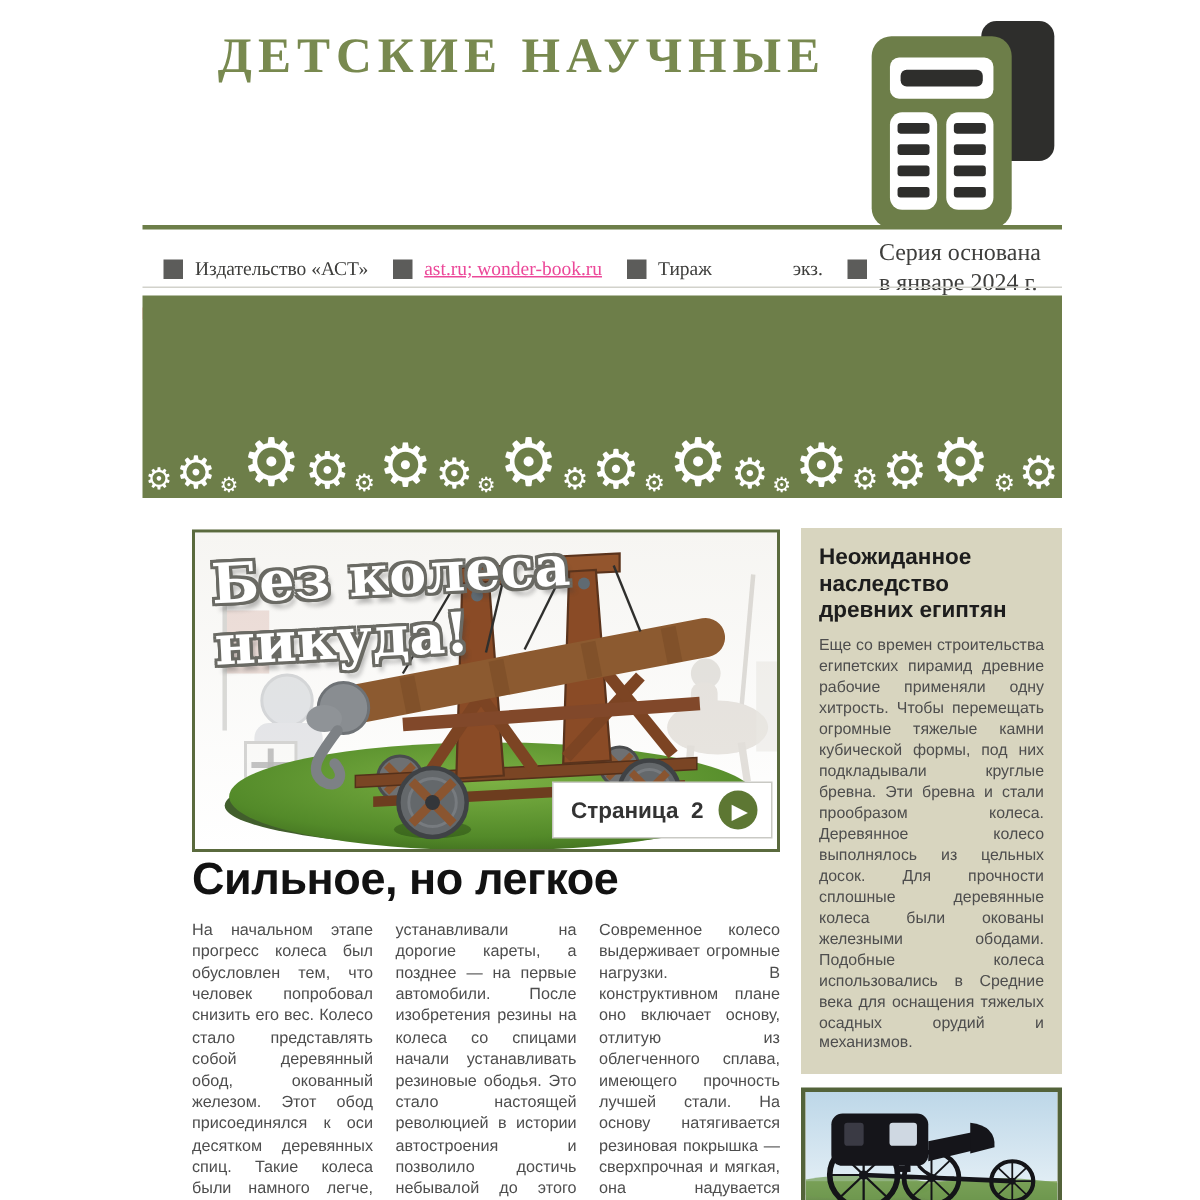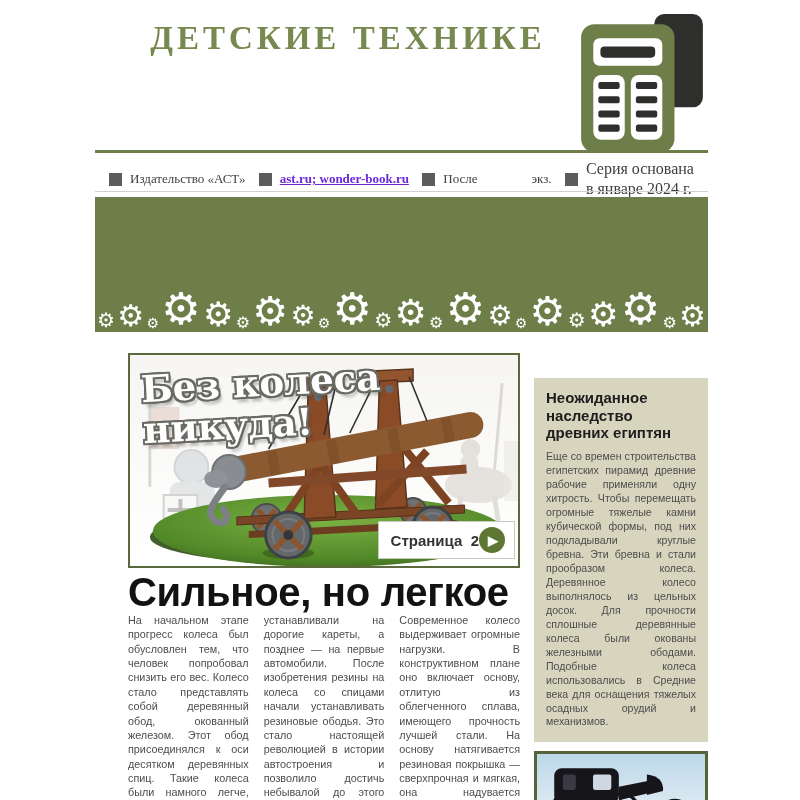--- a/index.html
+++ b/index.html
@@ -10,62 +10,62 @@
   .masthead { position:absolute; left:95px; top:12px; width:613px; height:138px; }
   .masthead-text { position:absolute; left:38px; top:8px; width:430px; text-align:center; }
   .title-top { font-family:"Liberation Serif", serif; font-weight:600; font-size:33px; letter-spacing:4px; color:#78894f; white-space:nowrap; }
   .title-main { font-family:"Liberation Serif", serif; font-weight:700; font-size:97px; letter-spacing:14px; color:#2d2d2b; line-height:0.92; margin-top:2px; margin-left:6px; white-space:nowrap; }
   .logo-icon { position:absolute; right:2px; top:2px; width:128px; height:138px; }
 
   
   .info-bar { position:absolute; left:95px; top:150px; width:613px; border-top:3px solid #6d7e49; border-bottom:8px solid #fca5a5; padding:6px 14px; display:flex; justify-content:space-between; align-items:center; background:#fff; }
   .info-item { display:flex; align-items:center; gap:8px; font-family:"Liberation Serif", serif; font-size:13px; color:#3e3e3c; }
   .bullet { width:13px; height:13px; background:#5c5c5a; flex:0 0 auto; }
-  .info-link { text-decoration:underline; font-weight:700; color:#6d28d9;text-align:center; }
+  .info-link { text-decoration:underline; font-weight:400; color:#ec4899;text-align:center; }
   .tiraz-gap { display:inline-block; width:38px; }
   .info-series { font-size:16px; line-height:1.25; }
   .hairline { position:absolute; left:95px; top:191px; width:613px; border-top:1px solid #d2d2cb; }
 
   
   .banner { position:absolute; left:95px; top:197px; width:613px; height:135px; background:#6d7e49; overflow:hidden; }
   .banner-top { display:flex; align-items:center; padding:10px 16px 0 14px; }
   .kicker { color:#fff; font-weight:bold; font-size:27px; line-height:1.05; text-align:center; transform:scaleX(.94); transform-origin:left center; letter-spacing:0; white-space:nowrap; }
   .banner-title { flex:1; color:#fff; font-weight:bold; font-size:61px; letter-spacing:1px; text-align:center; transform:scaleY(1.08); white-space:nowrap; }
   .gears { position:absolute; left:2px; right:2px; bottom:2px; display:flex; align-items:flex-end; justify-content:space-between; color:#fff; }
   .gear { line-height:.95; }
 
   
   .feature { position:absolute; left:128px; top:353px; width:392px; height:215px; border:2px solid #5a6a3d; overflow:hidden; background:#f5f4f1; }
   .feature svg { display:block; width:100%; height:100%; }
   .overlay-title { position:absolute; left:12px; top:8px; transform:rotate(-3deg); font-family:"DejaVu Serif", serif; font-weight:bold; font-size:37px; line-height:1.12; color:#fff;
     text-shadow:-2px -2px 0 #6a6a64, 0 -2px 0 #6a6a64, 2px -2px 0 #6a6a64, -2px 0 0 #6a6a64, 2px 0 0 #6a6a64, -2px 2px 0 #6a6a64, 0 2px 0 #6a6a64, 2px 2px 0 #6a6a64, 3px 5px 3px rgba(60,60,60,.35); }
-  .page-badge { position:absolute; right:4px; bottom:8px; background:#fff; box-shadow:0 0 0 1px #c9c9c4; padding:5px 9px 5px 12px; display:flex; align-items:center; font-weight:bold; font-size:15px; color:#333; }
+  .page-badge { position:absolute; right:4px; bottom:8px; background:#fff; box-shadow:0 0 0 1px #c9c9c4; padding:5px 9px 5px 12px; display:flex; align-items:center; gap:10px; font-weight:bold; font-size:15px; color:#333; }
   .badge-circle { width:26px; height:26px; border-radius:50%; background:#5d7733; color:#fff; display:flex; align-items:center; justify-content:center; font-size:13px; padding-left:2px; }
 
   
   .sidebar { position:absolute; left:534px; top:352px; width:174px; }
-  .sidebar-panel { background:#d8d5bf; padding:11px 12px 13px;margin-top:26px; }
+  .sidebar-panel { background:#d8d5bf; padding:11px 12px 13px; }
   .sidebar-title { font-size:15px; font-weight:bold; color:#1d1d1d; line-height:1.18; margin-bottom:8px; }
   .sidebar-body { font-size:10.6px; line-height:1.32; color:#4d4d4d; text-align:justify; }
   .sidebar-image { margin-top:9px; border:3px solid #53633a; height:88px; overflow:hidden; }
   .sidebar-image svg { display:block; width:100%; height:100%; }
 
   
-  .headline { position:absolute; left:128px; top:570px; font-size:40px; font-weight:bold; color:#121212; letter-spacing:-.3px; }
+  .headline { position:absolute; left:128px; top:570px; font-size:30px; font-weight:bold; color:#121212; letter-spacing:-.3px; }
   .columns { position:absolute; left:128px; top:613px; width:392px; display:flex; gap:15px; }
   .col { flex:1; font-size:10.8px; line-height:1.33; color:#4d4d4d; text-align:justify; }
 </style>
 </head>
 <body>
 
 <div class="page">
 
   <header class="masthead">
     <div class="masthead-text">
-      <div class="title-top">ДЕТСКИЕ ТЕХНИКЕ</div>
+      <div class="title-top">ДЕТСКИЕ НАУЧНЫЕ</div>
     </div>
     <svg class="logo-icon" viewBox="0 0 120 136">
       <rect x="72" y="0" width="48" height="92" rx="10" fill="#2e2e2c"></rect>
       <rect x="0" y="10" width="92" height="126" rx="13" fill="#6d7e49"></rect>
       <rect x="12" y="24" width="68" height="27" rx="6" fill="#ffffff"></rect>
       <rect x="19" y="32" width="54" height="11" rx="4" fill="#2e2e2c"></rect>
       <rect x="12" y="60" width="31" height="64" rx="8" fill="#ffffff"></rect>
       <rect x="17" y="67" width="21" height="7" rx="2" fill="#2e2e2c"></rect>
       <rect x="17" y="81" width="21" height="7" rx="2" fill="#2e2e2c"></rect>
       <rect x="17" y="95" width="21" height="7" rx="2" fill="#2e2e2c"></rect>
@@ -82,21 +82,21 @@
     <div class="info-item">
       <span class="bullet"></span>
       <span>Издательство «АСТ»</span>
     </div>
     <div class="info-item">
       <span class="bullet"></span>
       <span class="info-link">ast.ru; wonder-book.ru</span>
     </div>
     <div class="info-item">
       <span class="bullet"></span>
-      <span>После</span>
+      <span>Тираж</span>
       <span class="tiraz-gap"></span>
       <span>экз.</span>
     </div>
     <div class="info-item info-series">
       <span class="bullet"></span>
       <span>
         <span>Серия основана</span><br>
         <span>в январе 2024 г.</span>
       </span>
     </div>

